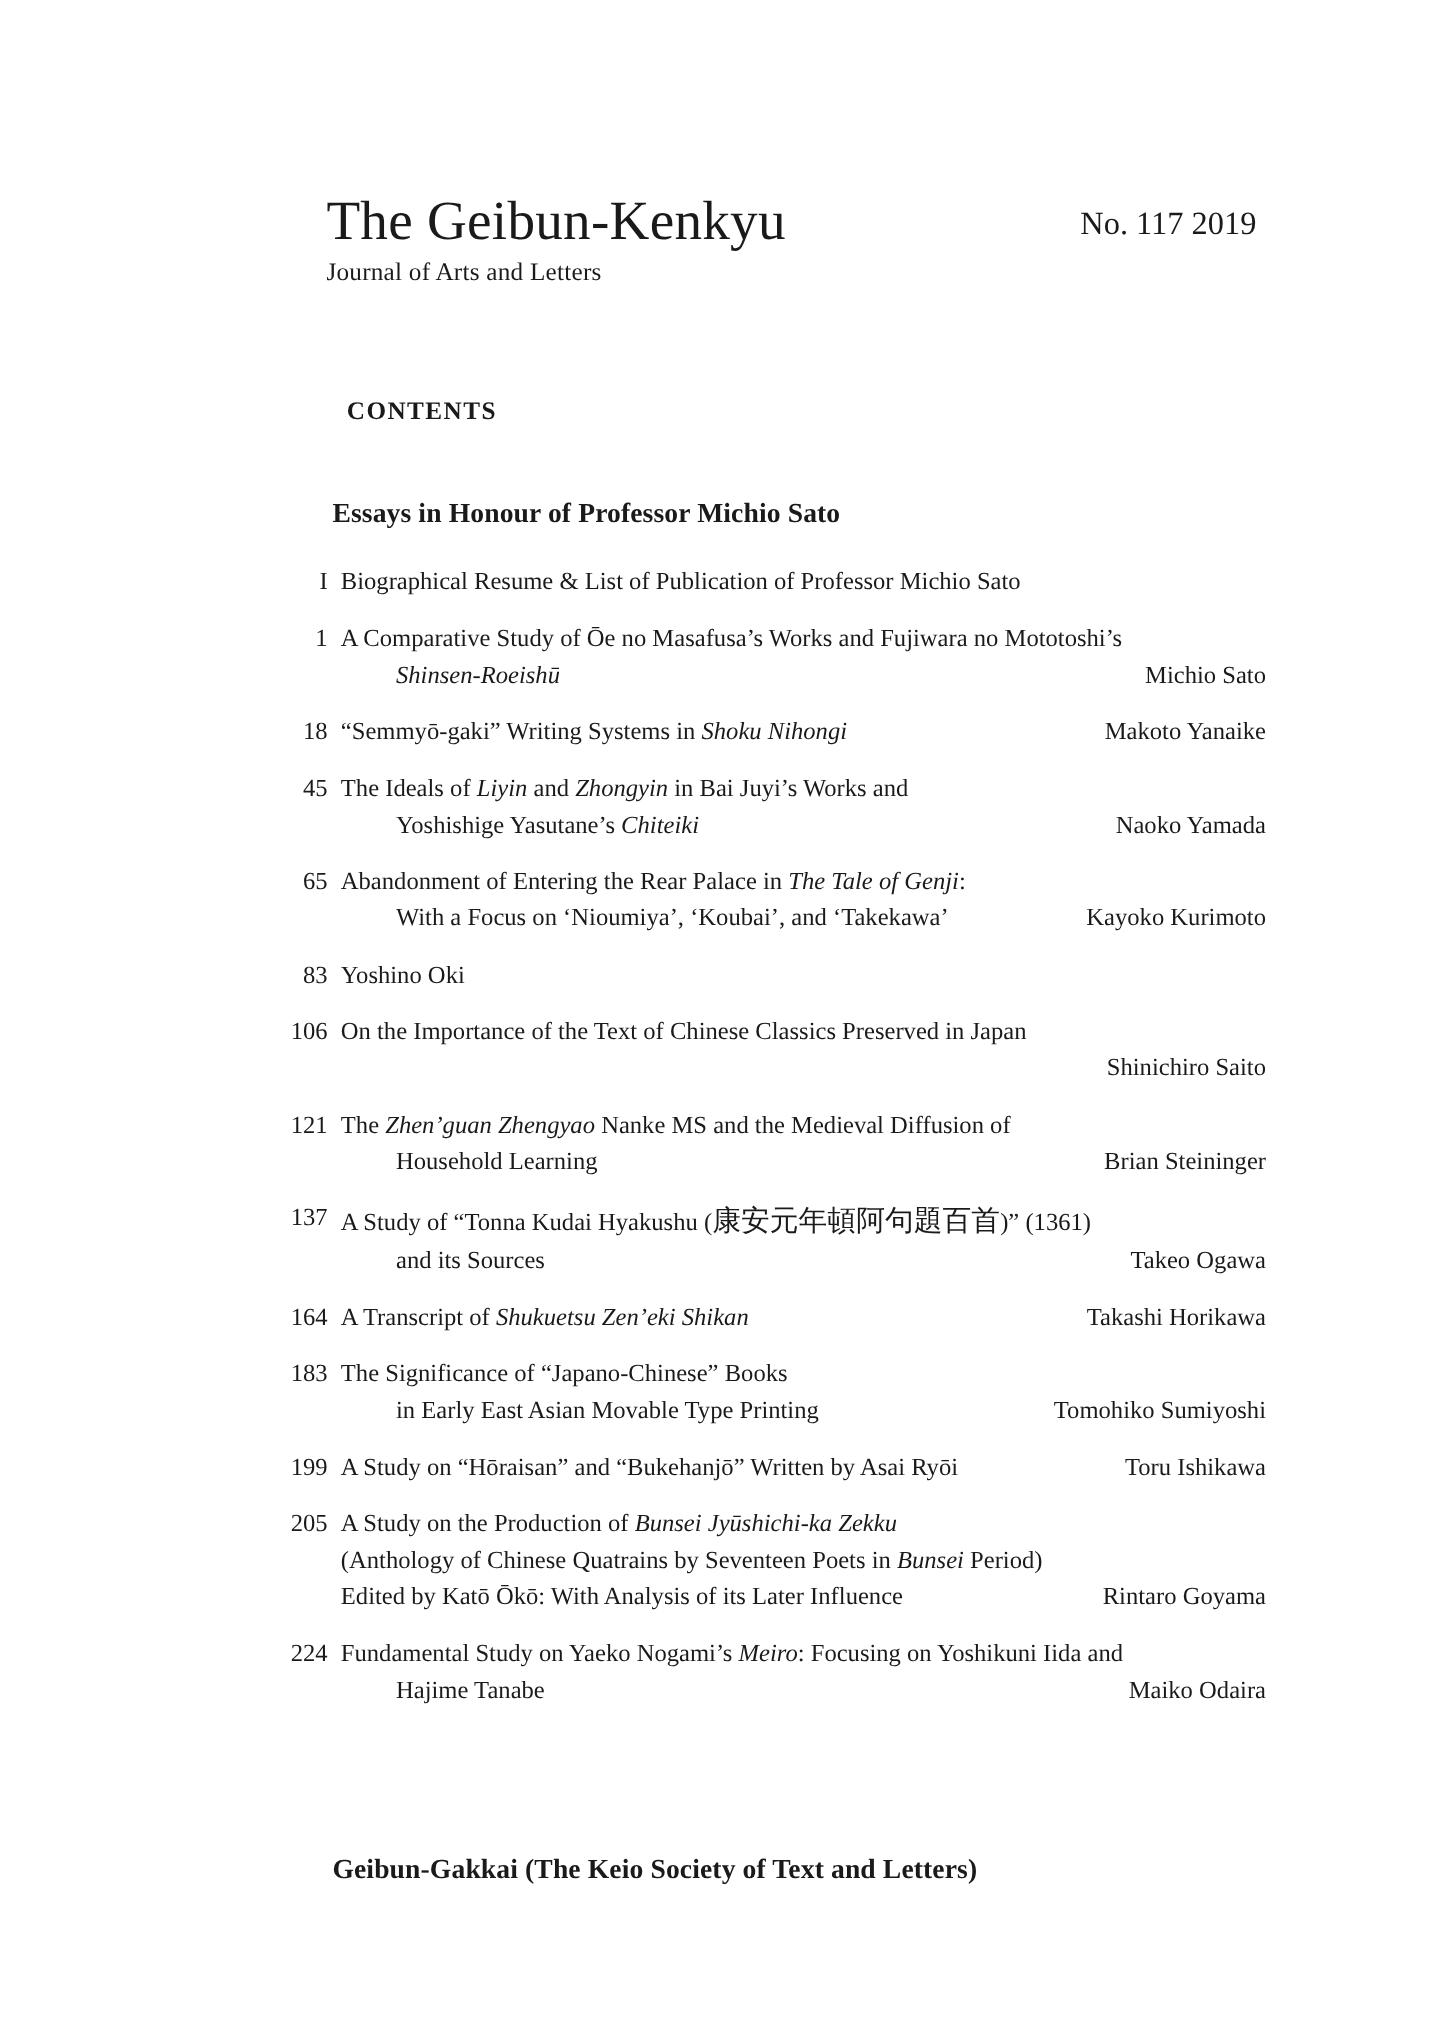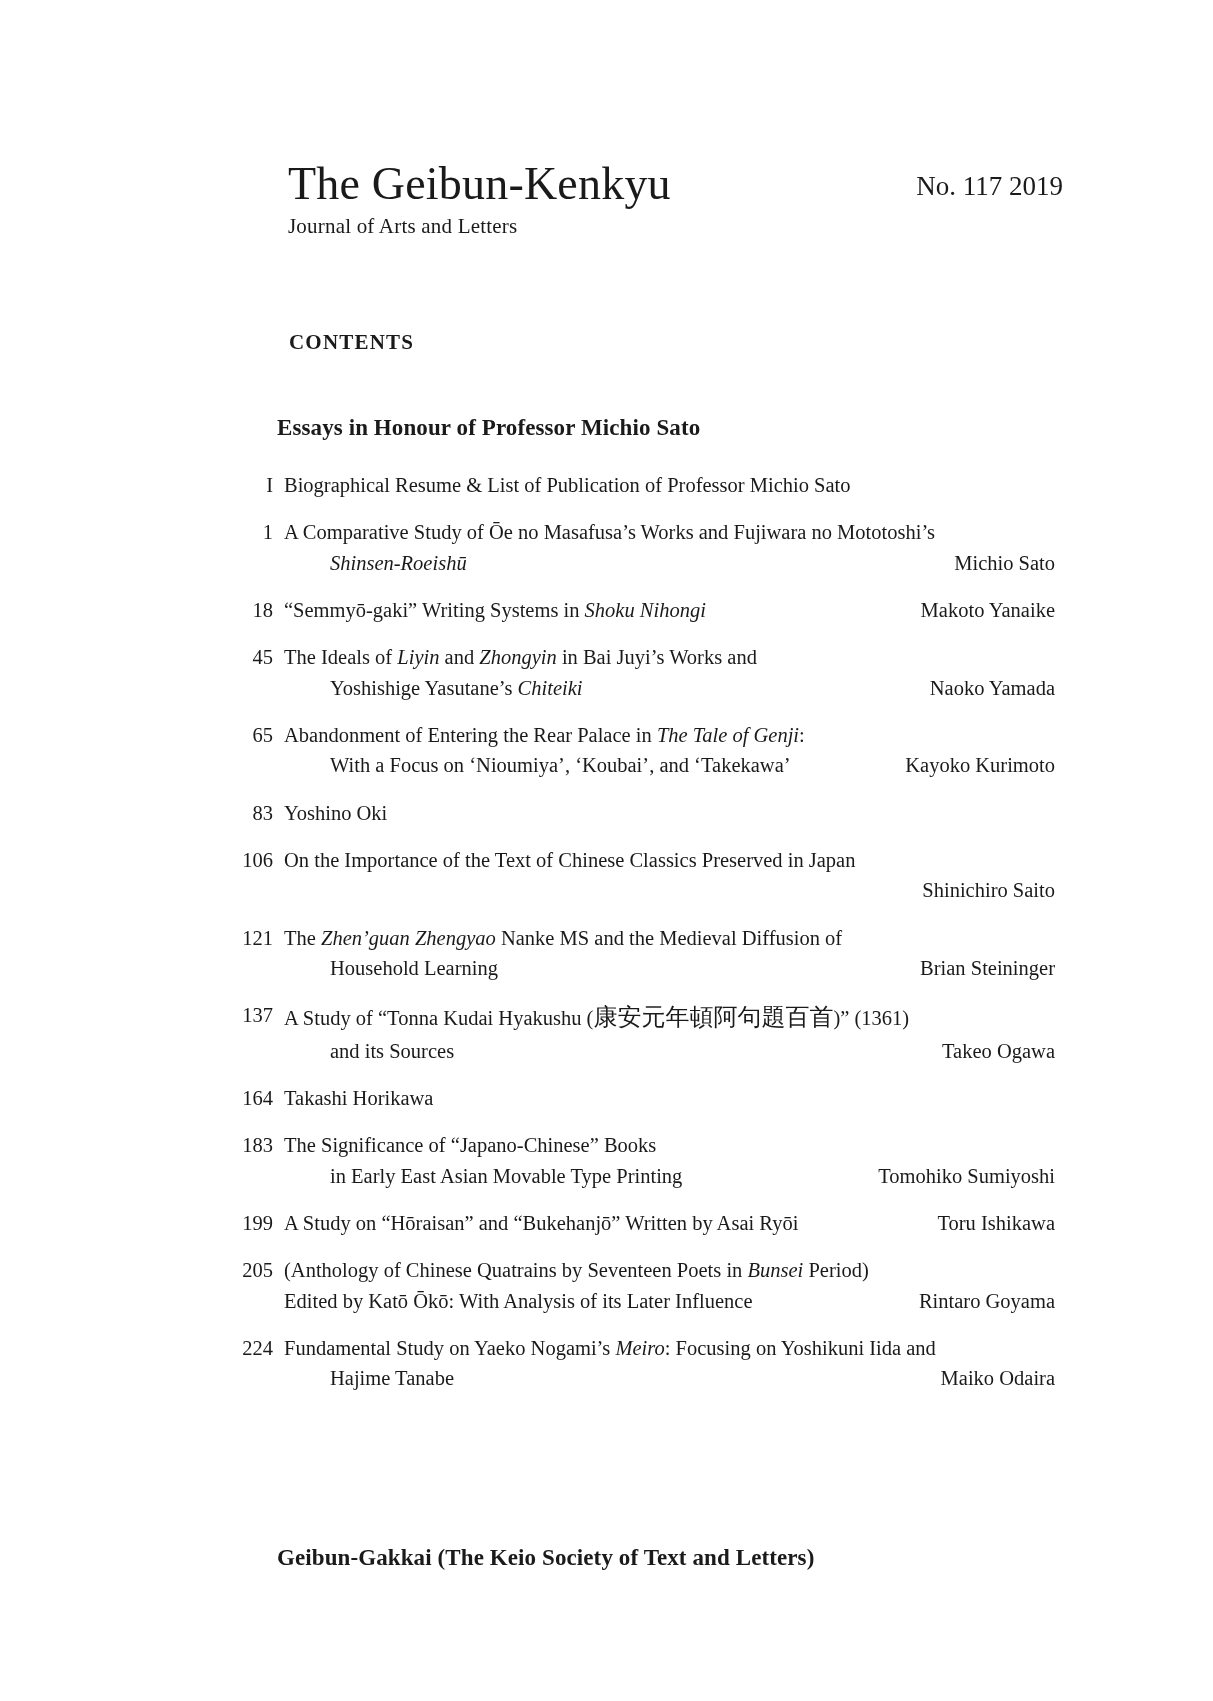--- a/index.html
+++ b/index.html
@@ -19,21 +19,20 @@
     position: absolute;
     left: 0; top: 0;
     width: 1213px;
     height: 1701px;
   }
   .masthead {
     position: absolute;
     left: 272px;
     top: 160px;
     width: 780px;
-    margin-left: 16px;
   }
   .masthead-row {
     display: flex;
     align-items: flex-end;
     justify-content: space-between;
   }
   .journal-title {
     font-family: "Liberation Serif", serif;
     font-size: 46px;
     line-height: 1.05;
@@ -247,20 +246,21 @@
           <span class="txt indent">and its Sources</span>
           <span class="author">Takeo Ogawa</span>
         </div>
       </div>
     </div>
 
     <div class="entry">
       <div class="page-no">164</div>
       <div class="body">
         <div class="line">
+          <span class="txt"><span>A Transcript of </span><span class="it">Shukuetsu Zen’eki Shikan</span></span>
           <span class="author">Takashi Horikawa</span>
         </div>
       </div>
     </div>
 
     <div class="entry">
       <div class="page-no">183</div>
       <div class="body">
         <div class="line">
           <span class="txt">The Significance of “Japano-Chinese” Books</span>
@@ -279,20 +279,23 @@
           <span class="txt">A Study on “Hōraisan” and “Bukehanjō” Written by Asai Ryōi</span>
           <span class="author">Toru Ishikawa</span>
         </div>
       </div>
     </div>
 
     <div class="entry">
       <div class="page-no">205</div>
       <div class="body">
         <div class="line">
+          <span class="txt"><span>A Study on the Production of </span><span class="it">Bunsei Jyūshichi-ka Zekku</span></span>
+        </div>
+        <div class="line">
           <span class="txt"><span>(Anthology of Chinese Quatrains by Seventeen Poets in </span><span class="it">Bunsei</span><span> Period)</span></span>
         </div>
         <div class="line">
           <span class="txt">Edited by Katō Ōkō: With Analysis of its Later Influence</span>
           <span class="author">Rintaro Goyama</span>
         </div>
       </div>
     </div>
 
     <div class="entry">

